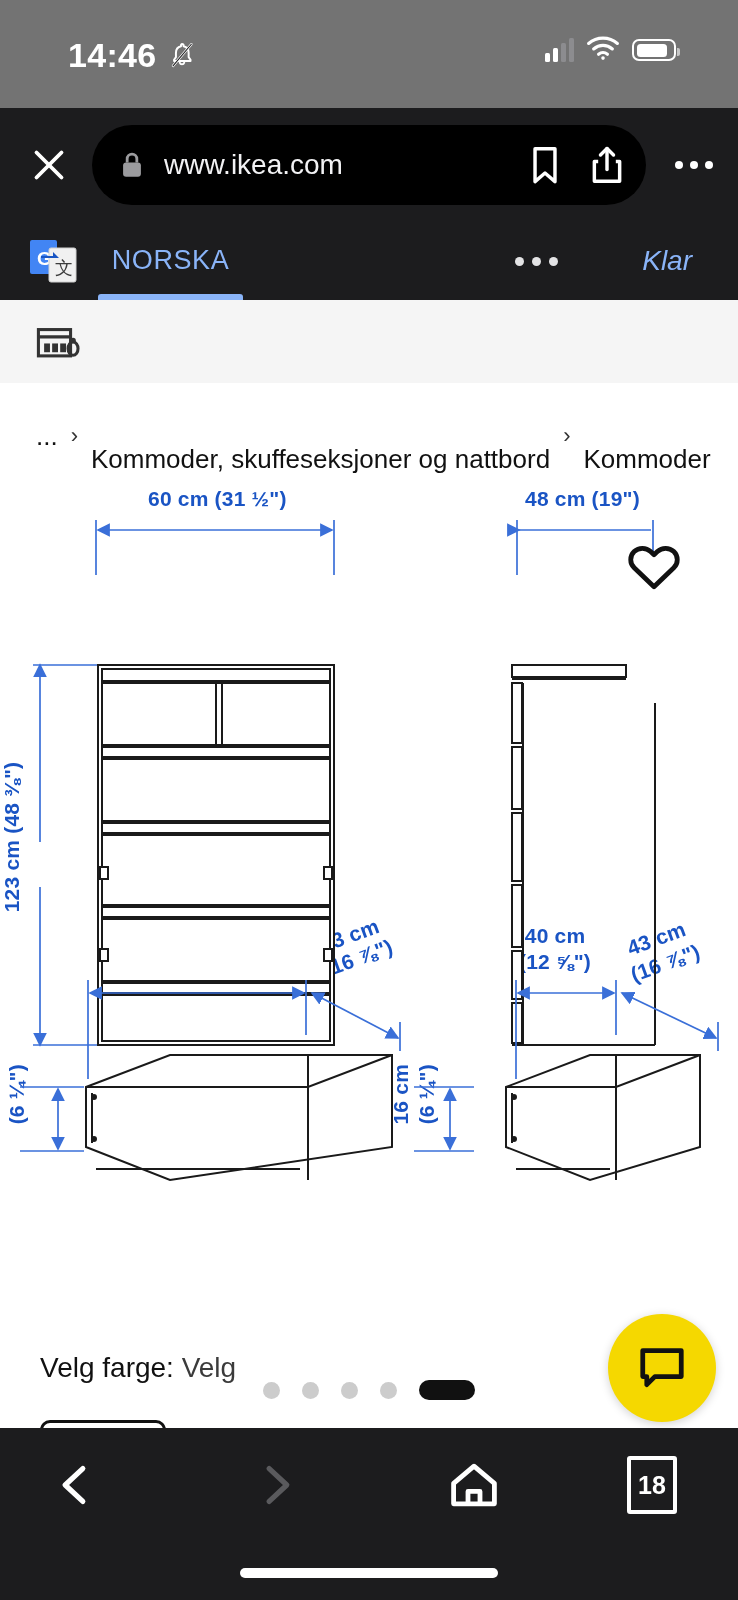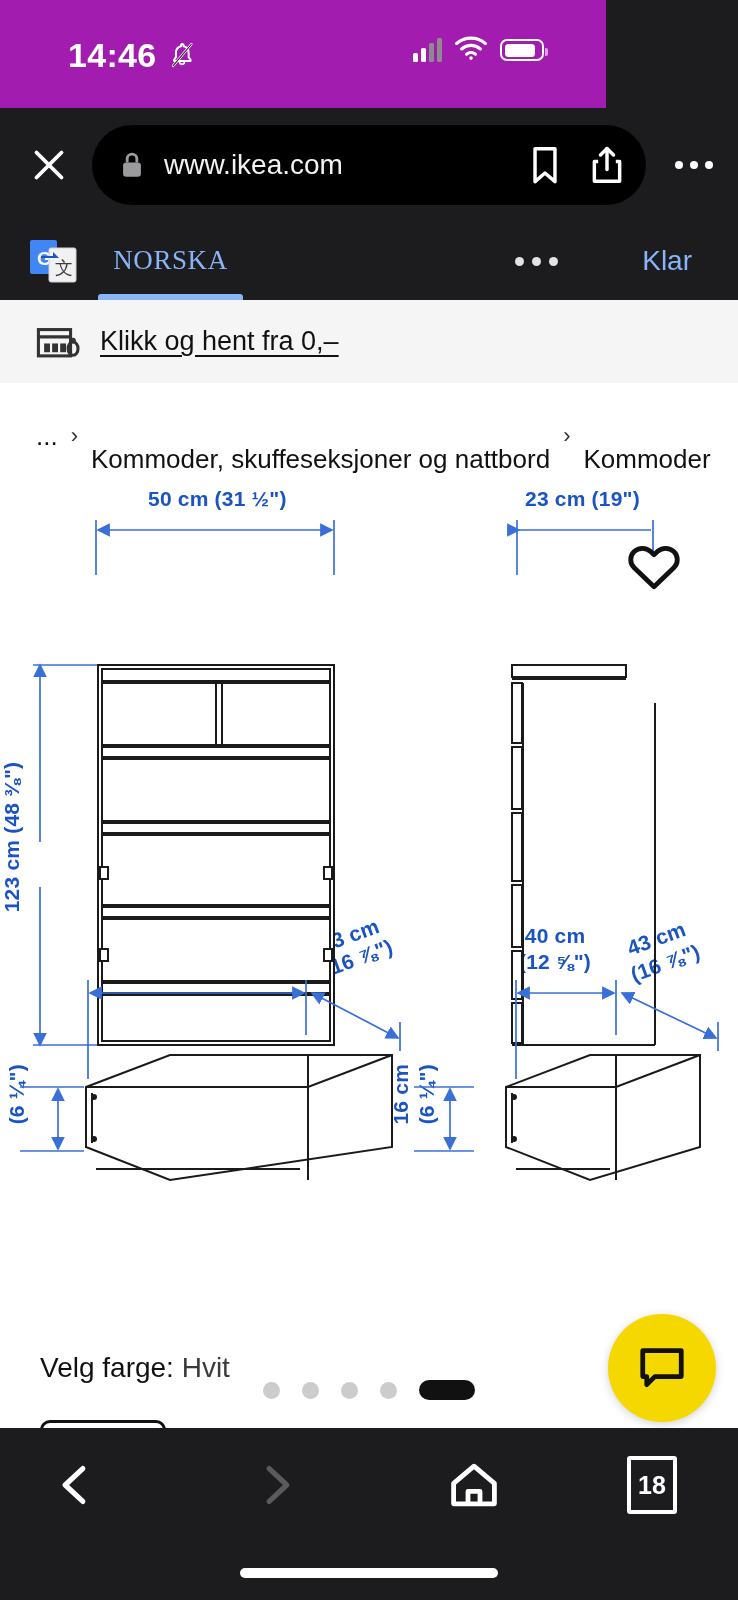--- a/index.html
+++ b/index.html
@@ -6,22 +6,22 @@
   html, body { width:738px; height:1600px; }
   body {
     font-family: "Liberation Sans", sans-serif;
     background:#1c1c1e;
     overflow:hidden;
     position:relative;
   }
 
   
   .statusbar{
-    position:absolute; top:0; left:0; width:606px; height:108px;
-    background:#a21caf; color:#fff;
+    position:absolute; top:0; left:0; width:738px; height:108px;
+    background:#737373; color:#fff;
   }
   .sb-time{
     position:absolute; left:68px; top:36px;
     font-size:34px; font-weight:600; letter-spacing:.3px;
   }
   .sb-bell{ position:absolute; left:168px; top:40px; width:28px; height:30px; }
   .sb-right{ position:absolute; right:62px; top:36px; display:flex; align-items:center; gap:12px; }
   .sig{ display:flex; align-items:flex-end; gap:3px; height:24px; }
   .sig i{ display:block; width:5px; background:#fff; border-radius:1.5px; }
   .sig i:nth-child(1){ height:9px; }
@@ -69,34 +69,34 @@
     background:#1c1c1e;
   }
   .gt-logo{
     position:absolute; left:28px; top:15px; width:50px; height:50px;
   }
   .tr-tab{
     position:absolute; top:0; height:79px; display:flex; align-items:center;
     justify-content:center; color:#8ab4f8; font-size:27px; letter-spacing:.6px;
     cursor:pointer;
   }
-  .tr-tab.tab-no{ left:98px; width:145px;font-family:Liberation Serif, serif; }
+  .tr-tab.tab-no{ left:98px; width:145px; }
   .tr-tab.tab-sv{ left:249px; width:165px; }
   .tr-tab.active::after{
     content:""; position:absolute; bottom:0; left:0; right:0; height:6px;
     background:#8ab4f8; border-radius:3px 3px 0 0;
   }
   .tr-dots{
     position:absolute; left:505px; top:28px; width:62px; height:24px;
     display:flex; align-items:center; justify-content:center; gap:8px; cursor:pointer;
   }
   .tr-dots i{ width:9px; height:9px; border-radius:50%; background:#e3e3e5; display:block; }
   .tr-klar{
     position:absolute; right:46px; top:0; height:79px; display:flex;
-    align-items:center; color:#8ab4f8; font-size:28px; cursor:pointer;
+    align-items:center; color:#8ab4f8; font-size:28px; cursor:pointer;font-style:italic;
   }
 
   
   .page{
     position:absolute; top:300px; left:0; width:738px; height:1128px;
     background:#fff; overflow:hidden;
   }
 
   .promo{
     position:absolute; top:0; left:0; width:738px; height:83px;
@@ -279,45 +279,44 @@
       <svg viewBox="0 0 30 26" width="44" height="38">
         <rect x="1.6" y="4.5" width="22" height="18" fill="none" stroke="#333" stroke-width="2.1"></rect>
         <line x1="1.6" y1="9.5" x2="23.6" y2="9.5" stroke="#333" stroke-width="2.1"></line>
         <rect x="5.5" y="14" width="4" height="6" fill="#333"></rect>
         <rect x="11" y="14" width="4" height="6" fill="#333"></rect>
         <rect x="16.5" y="14" width="4" height="6" fill="#333"></rect>
         <ellipse cx="25.3" cy="17.5" rx="3.4" ry="4.6" fill="none" stroke="#333" stroke-width="2.1"></ellipse>
         <circle cx="25.3" cy="12" r="1.9" fill="#333"></circle>
       </svg>
     </span>
-    <span class="promo-text">Klikk og hent fra 0,–</span>
   </div>
 
   <div class="breadcrumb">
     <span class="bc-ell">...</span>
     <span class="bc-sep">›</span>
     <span class="bc-item">Kommoder, skuffeseksjoner og nattbord</span>
     <span class="bc-sep">›</span>
     <span class="bc-item">Kommoder</span>
   </div>
 
   <div class="drawing">
 
     <div class="dim" style="left:148px; top:12px;">
-      <span>50 cm</span>
+      <span>60 cm</span>
       <span>(31 ½")</span>
     </div>
 
     <div class="dim" style="left:-63px; top:350px; transform:rotate(-90deg); transform-origin:center;">
       <span>123 cm</span>
       <span>(48 ⅜")</span>
     </div>
 
     <div class="dim" style="left:525px; top:12px;">
-      <span>23 cm</span>
+      <span>48 cm</span>
       <span>(19")</span>
     </div>
 
     <div class="dim" style="left:124px; top:473px;">
       <span>72 cm</span>
       <span>(28 ⅜")</span>
     </div>
     <div class="dim" style="left:318px; top:448px; transform:rotate(-20deg); text-align:center;">
       <span>43 cm</span><br>
       <span>(16 ⅞")</span>
@@ -461,21 +460,21 @@
 
   <div class="fab">
     <svg viewBox="0 0 26 24" width="48" height="44">
       <path d="M2.5 2.5h21v14.2H9.1l-4.4 4.4v-4.4H2.5Z" fill="none" stroke="#111" stroke-width="2.6" stroke-linejoin="round"></path>
     </svg>
   </div>
 
   <div class="colour-row">
     <div class="colour-label">
       <b>Velg farge:</b>
-      <span class="v">Hvit</span>
+      <span class="v">Velg</span>
     </div>
   </div>
   <div class="swatch"></div>
 </div>
 
 <div class="bottomnav">
   <div class="nav-btn nav-back">
     <svg viewBox="0 0 24 24" width="48" height="48">
       <path d="M15.4 3.8 6.6 12l8.8 8.2" fill="none" stroke="#fff" stroke-width="2.6" stroke-linecap="round" stroke-linejoin="round"></path>
     </svg>

